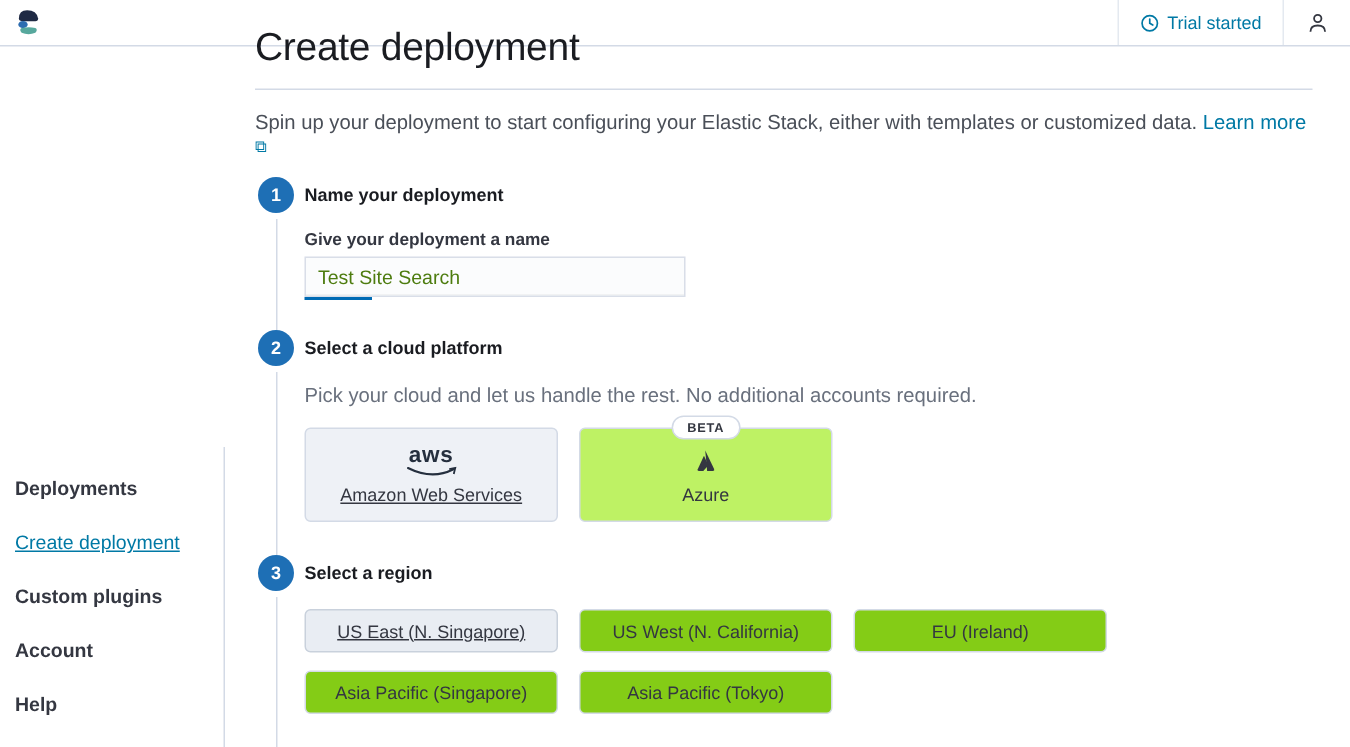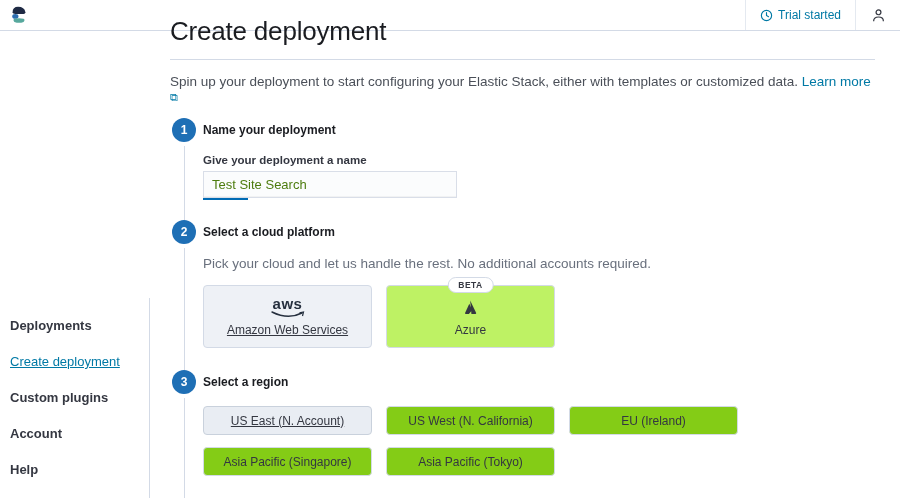--- a/index.html
+++ b/index.html
@@ -166,21 +166,21 @@
         </div>
       </div>
 
       <div class="step">
         <div class="step-line"></div>
         <div class="step-num">3</div>
         <div class="step-title">Select a region</div>
         <div class="step-body">
           <div class="region-grid">
             <button class="region-btn selected">
-                <span>US East (N. Account)</span>
+                <span>US East (N. Singapore)</span>
               </button>
             <button class="region-btn">
                 <span>US West (N. California)</span>
               </button>
             <button class="region-btn">
                 <span>EU (Ireland)</span>
               </button>
             <button class="region-btn">
                 <span>Asia Pacific (Singapore)</span>
               </button>

